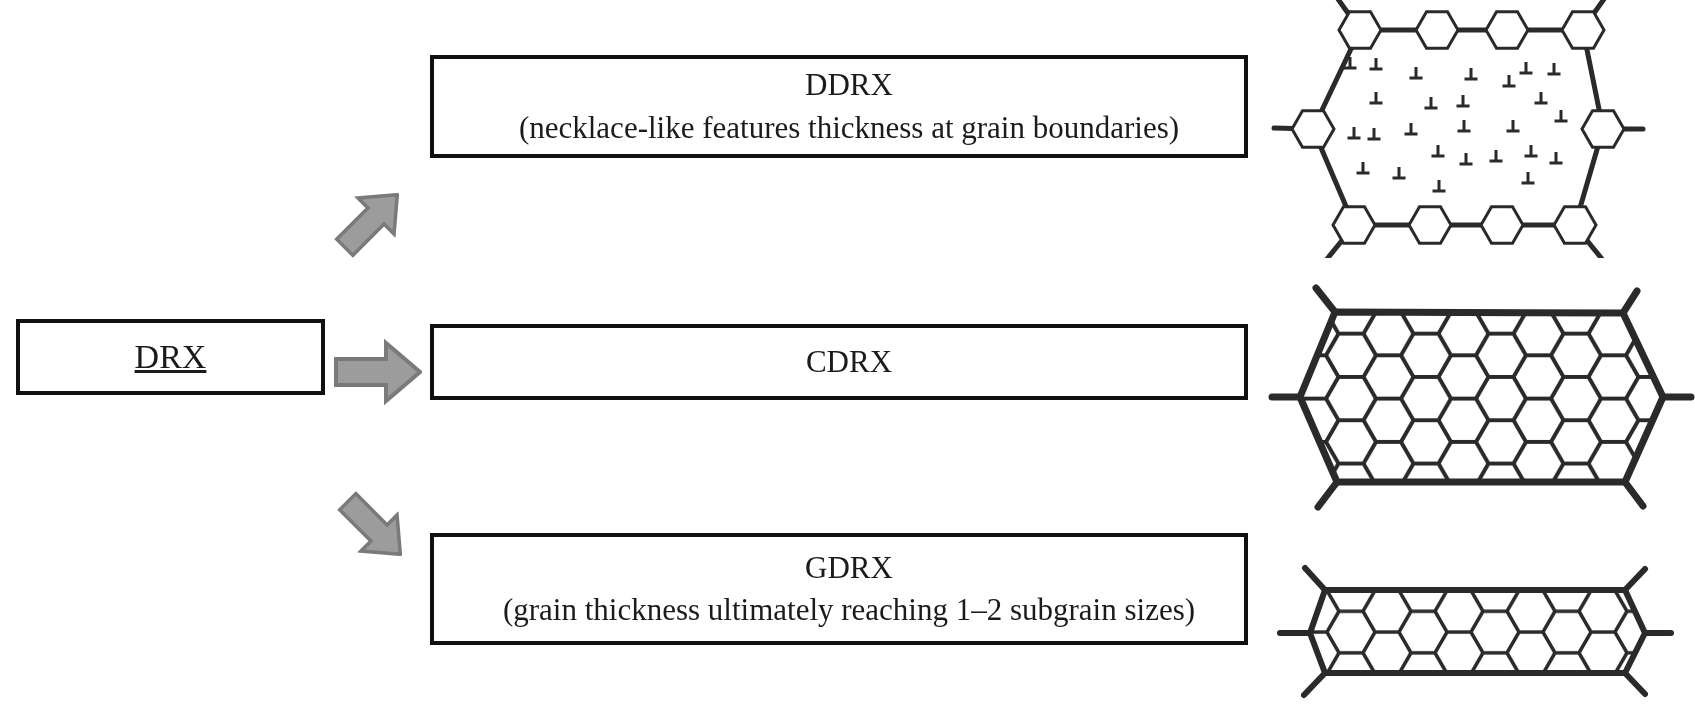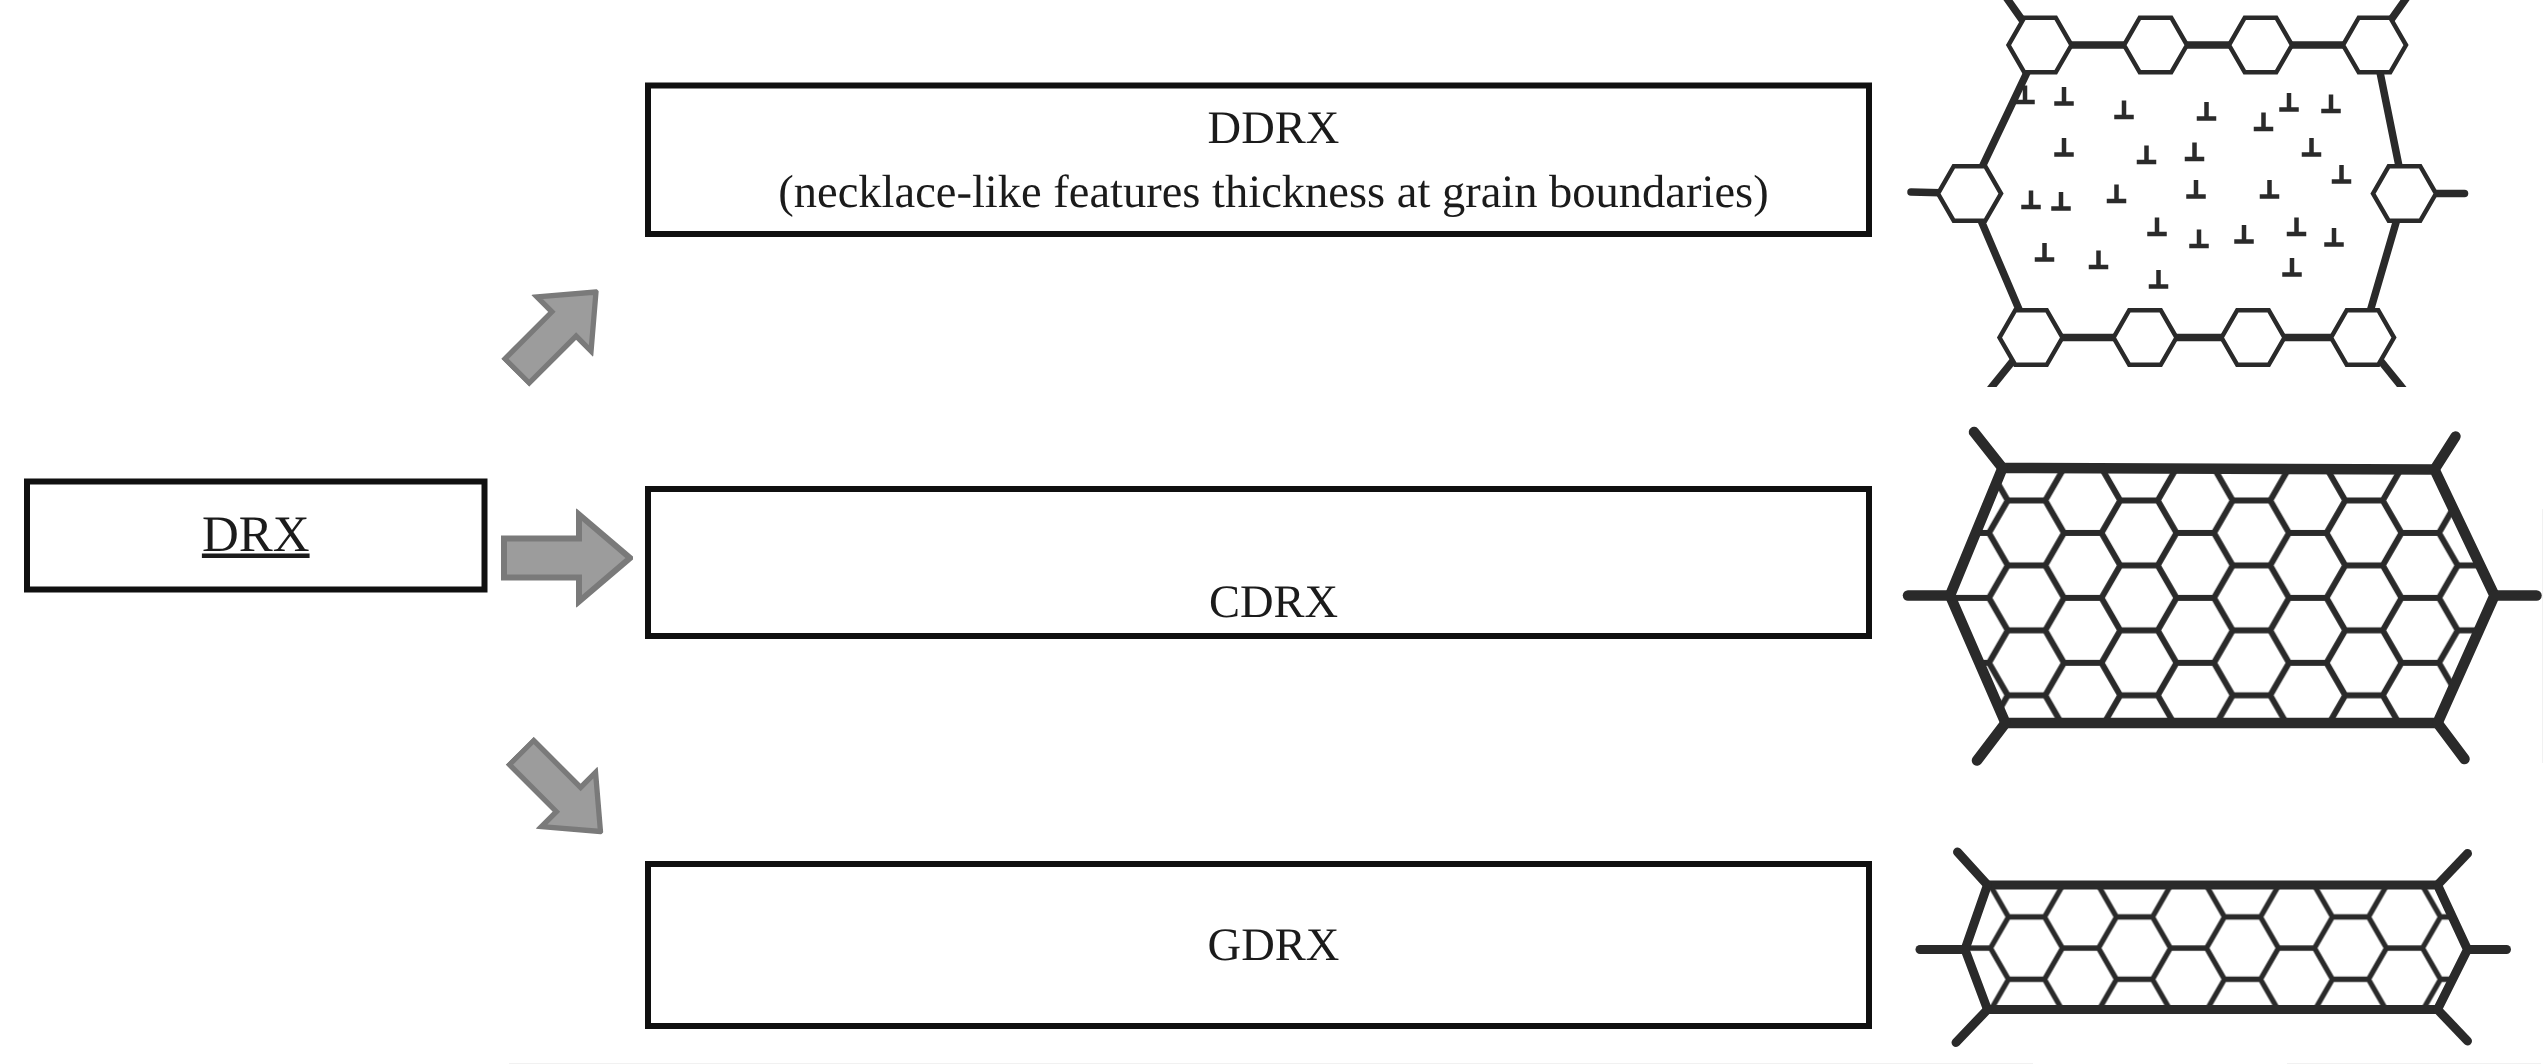--- a/index.html
+++ b/index.html
@@ -17,22 +17,22 @@
     overflow:hidden;
   }
   .box{
     position:absolute;box-sizing:border-box;border:4px solid var(--box-border);
     background:#fff;display:flex;flex-direction:column;align-items:center;
     justify-content:center;text-align:center;
   }
   .root-box{left:16px;top:319px;width:309px;height:76px;font-size:34px;text-decoration:underline;}
   .branch-box{left:430px;width:818px;font-size:31px;line-height:1.36;padding-left:20px;}
   .box-ddrx{top:55px;height:103px;}
-  .box-cdrx{top:324px;height:102px;justify-content:flex-end;}
-  .box-gdrx{top:533px;height:112px;margin-top:41px;}
+  .box-cdrx{top:324px;height:76px;}
+  .box-gdrx{top:533px;height:112px;}
   .arrow{position:absolute;}
   .arrow polygon{fill:var(--arrow-fill);stroke:var(--arrow-stroke);stroke-width:4;stroke-linejoin:miter;}
   .arrow-ddrx{left:332px;top:192px;width:78px;height:58px;transform:rotate(-45deg);}
   .arrow-cdrx{left:334px;top:339px;width:88px;height:66px;}
   .arrow-gdrx{left:335px;top:499px;width:78px;height:58px;transform:rotate(45deg);}
   .illus{position:absolute;}
   .illus-ddrx{left:1270px;top:0px;width:400px;height:258px;}
   .illus-cdrx{left:1268px;top:262px;width:427px;height:252px;}
   .illus-gdrx{left:1275px;top:555px;width:420px;height:154px;}
 </style>
@@ -57,20 +57,21 @@
 
   <div class="box branch-box box-ddrx">
     <span>DDRX</span>
     <span>(necklace-like features thickness at grain boundaries)</span>
   </div>
   <div class="box branch-box box-cdrx">
     <span>CDRX</span>
   </div>
   <div class="box branch-box box-gdrx">
     <span>GDRX</span>
+    <span>(grain thickness ultimately reaching 1–2 subgrain sizes)</span>
   </div>
 
   <svg id="illus-ddrx" class="illus illus-ddrx" viewBox="0 0 400 258">
       <polygon points="43,129 90,30 313,30 333,129 305,225 84,225" fill="none" stroke="#2a2a2a" stroke-width="5" stroke-linejoin="round"></polygon>
       <line x1="43" y1="129" x2="4" y2="128" stroke="#2a2a2a" stroke-width="5" stroke-linecap="round"></line>
       <line x1="333" y1="129" x2="373" y2="129" stroke="#2a2a2a" stroke-width="5" stroke-linecap="round"></line>
       <line x1="80" y1="16" x2="63" y2="-8" stroke="#2a2a2a" stroke-width="5" stroke-linecap="round"></line>
       <line x1="322" y1="16" x2="339" y2="-8" stroke="#2a2a2a" stroke-width="5" stroke-linecap="round"></line>
       <line x1="74" y1="238" x2="57" y2="259" stroke="#2a2a2a" stroke-width="5" stroke-linecap="round"></line>
       <line x1="315" y1="238" x2="332" y2="259" stroke="#2a2a2a" stroke-width="5" stroke-linecap="round"></line>

